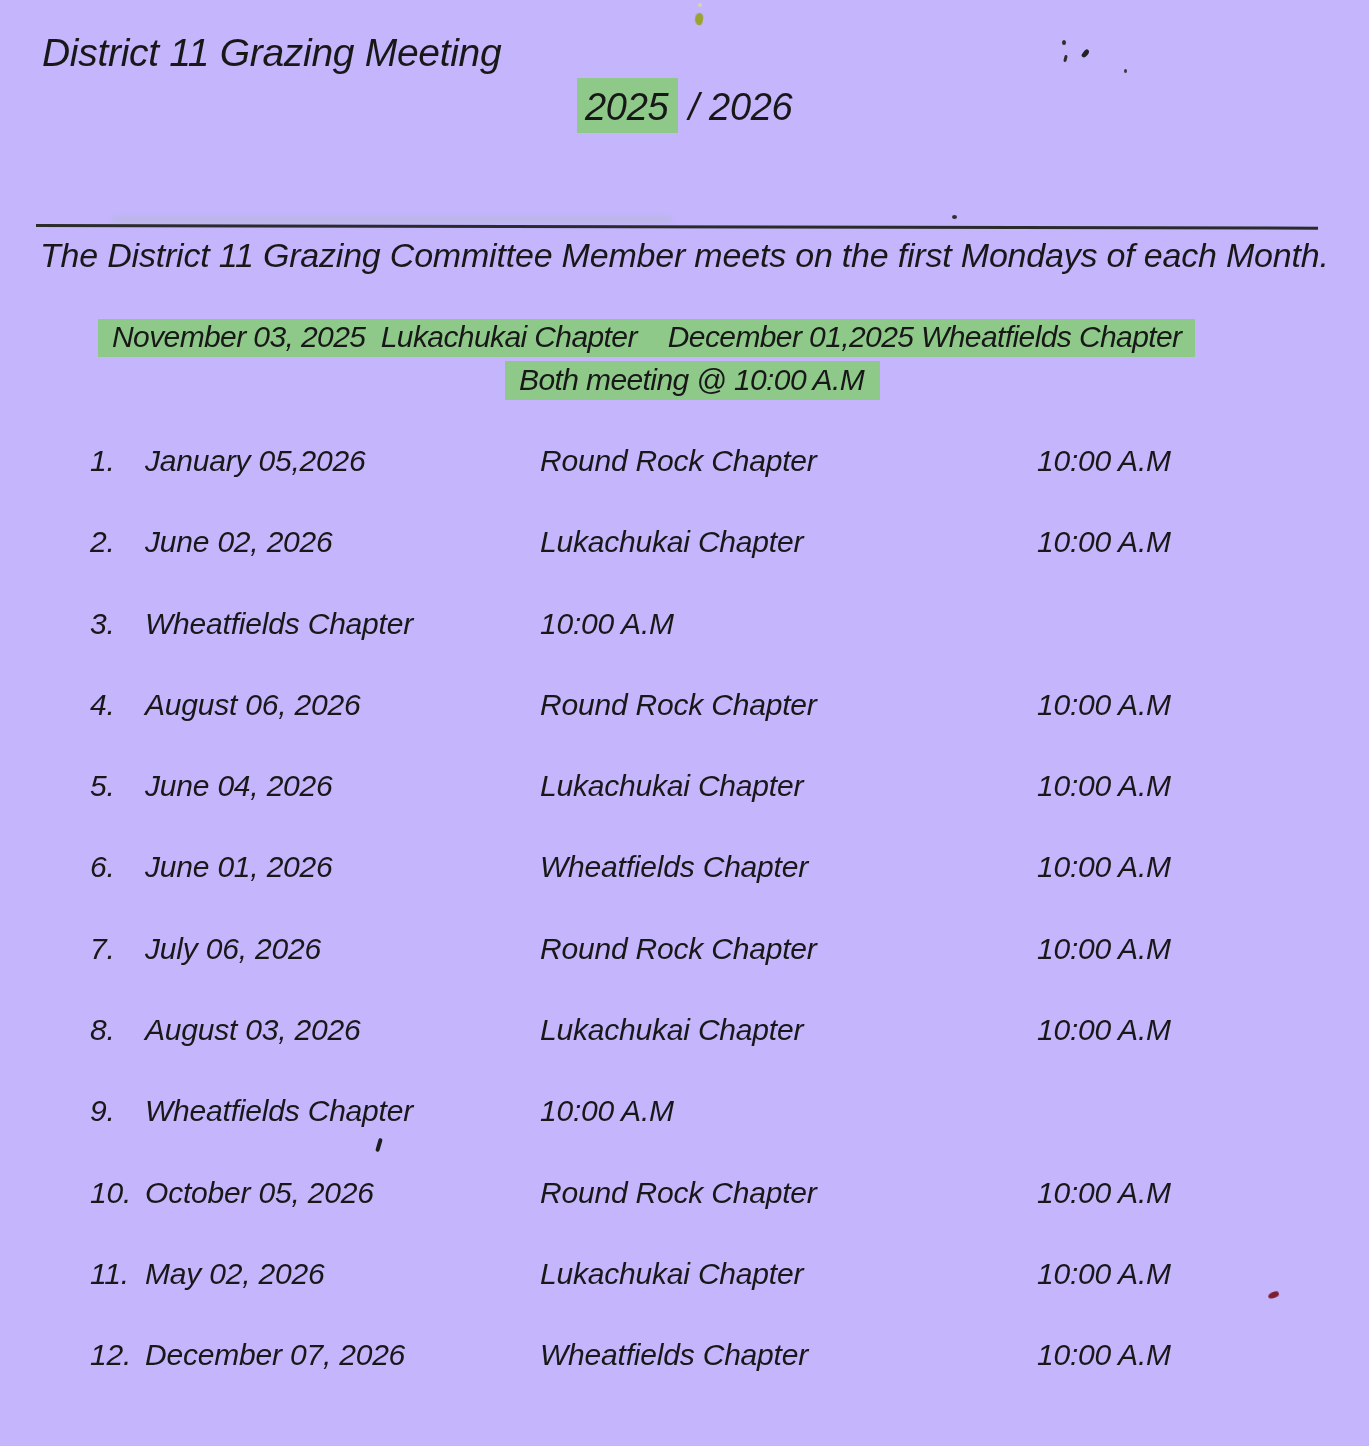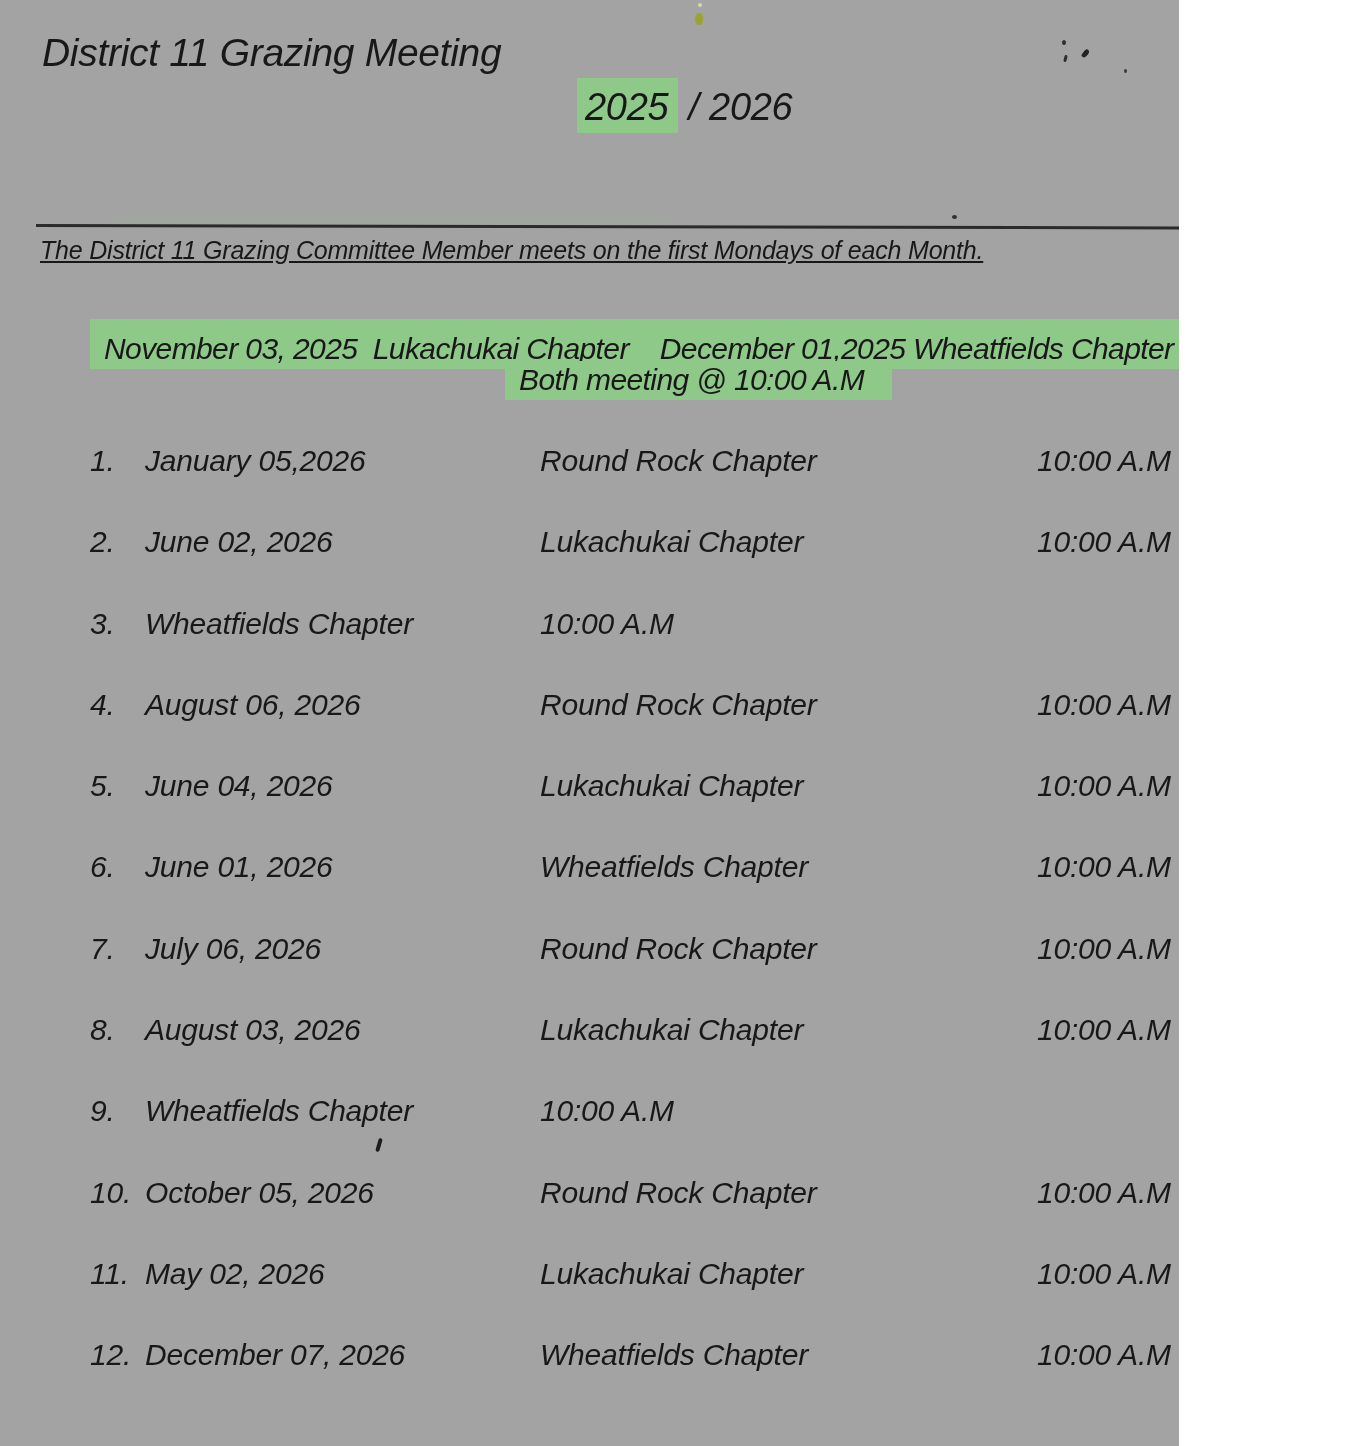--- a/index.html
+++ b/index.html
@@ -1,20 +1,20 @@
 <!DOCTYPE html>
 <html><head>
 <meta charset="utf-8">
 <style>
   html, body { margin: 0; padding: 0; background: #ffffff; }
   .page {
     position: relative;
-    width: 1179px;
+    width: 1369px;
     height: 1446px;
-    background: #a3a3a3;
+    background: #c4b5fd;
     overflow: hidden;
     font-family: "Liberation Sans", sans-serif;
     font-style: italic;
     color: #181818;
   }
 
   
   .title {
     position: absolute;
     left: 42px;
@@ -59,37 +59,36 @@
     background: rgba(150, 195, 145, 0.18);
     filter: blur(2px);
   }
 
   
   .intro {
     position: absolute;
     left: 40px;
     top: 236px;
     margin: 0;
-    font-size: 25px;
+    font-size: 34px;
     letter-spacing: -0.2px;
     white-space: pre;
-    text-decoration: underline;
   }
 
   
   .hl {
     position: absolute;
     background: #8fc98a;
     font-size: 30px;
     letter-spacing: -0.6px;
     white-space: pre;
     line-height: 36px;
   }
-  .hl1 { left: 90px;  top: 319px; padding: 12px 14px 2px 14px; }
-  .hl2 { left: 505px; top: 361px; padding: 1px 28px 2px 14px; }
+  .hl1 { left: 98px;  top: 319px; padding: 0 14px 2px 14px; }
+  .hl2 { left: 505px; top: 361px; padding: 1px 16px 2px 14px; }
 
   
   .schedule {
     position: absolute;
     left: 90px;
     top: 443px;
     right: 0;
   }
   .row {
     height: 81.3px;

